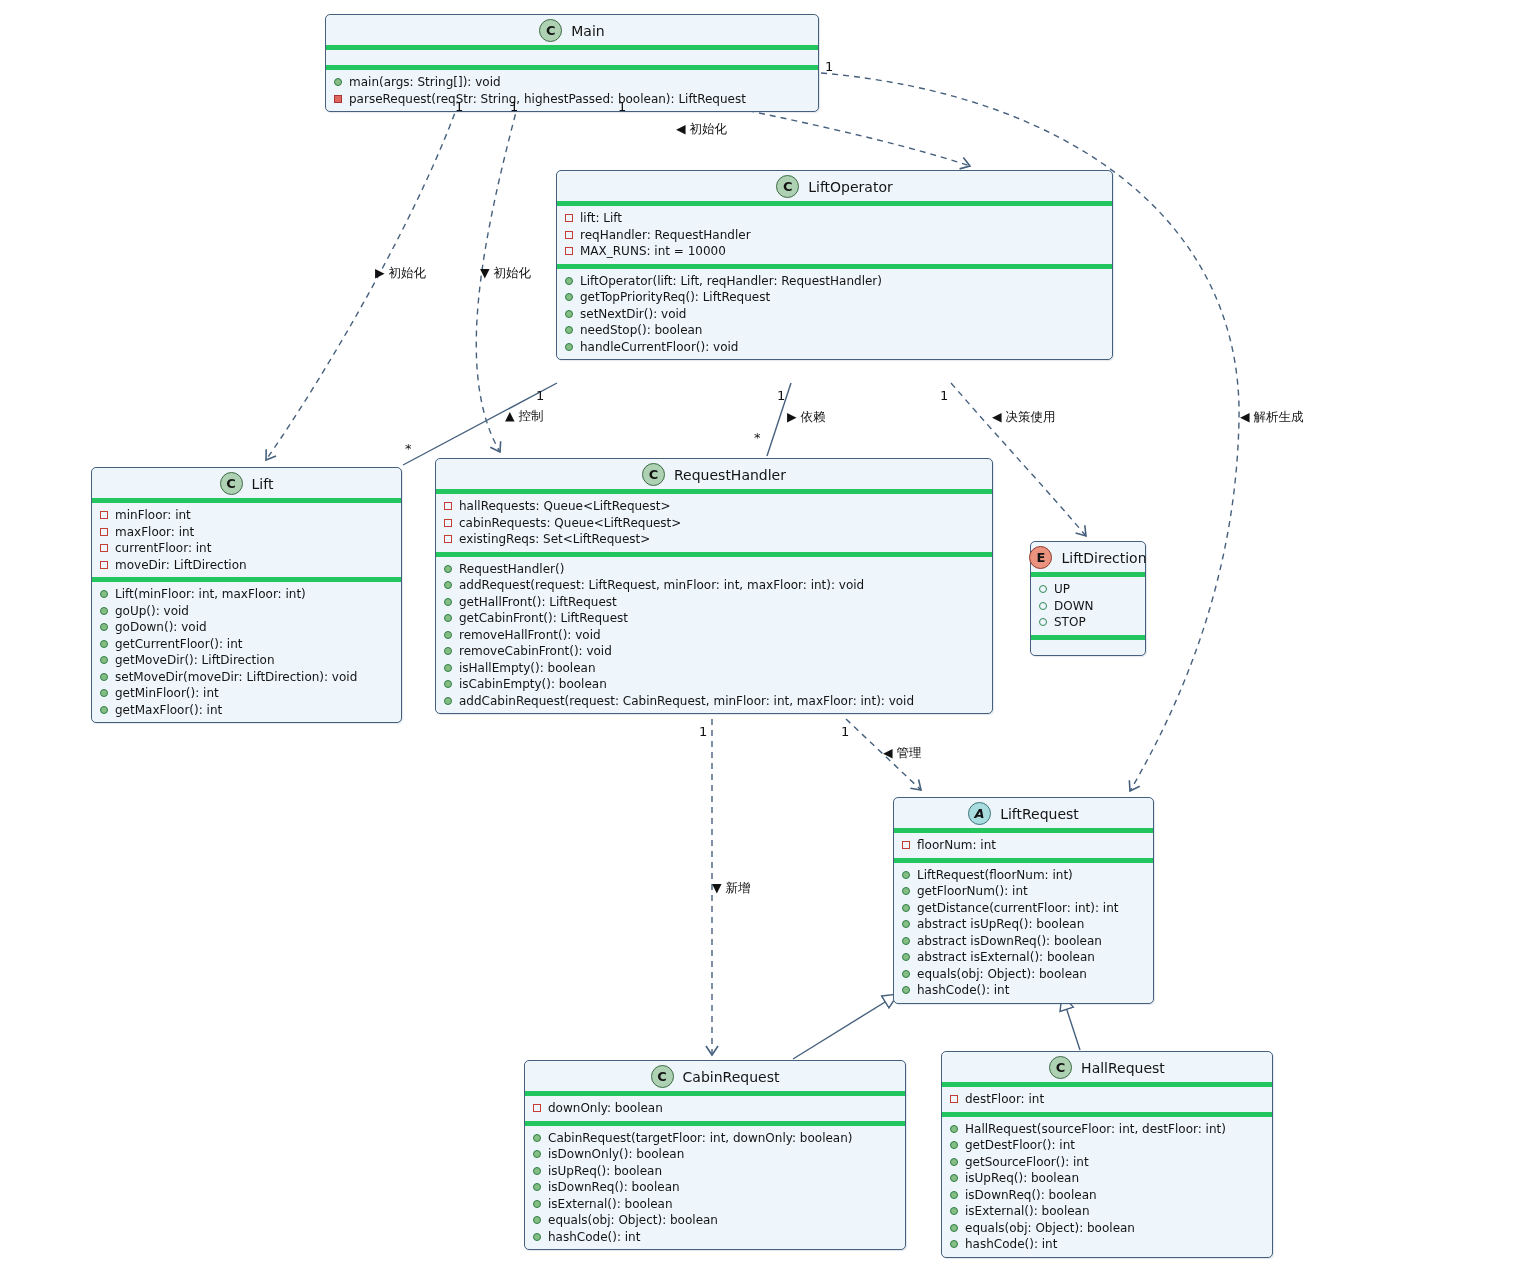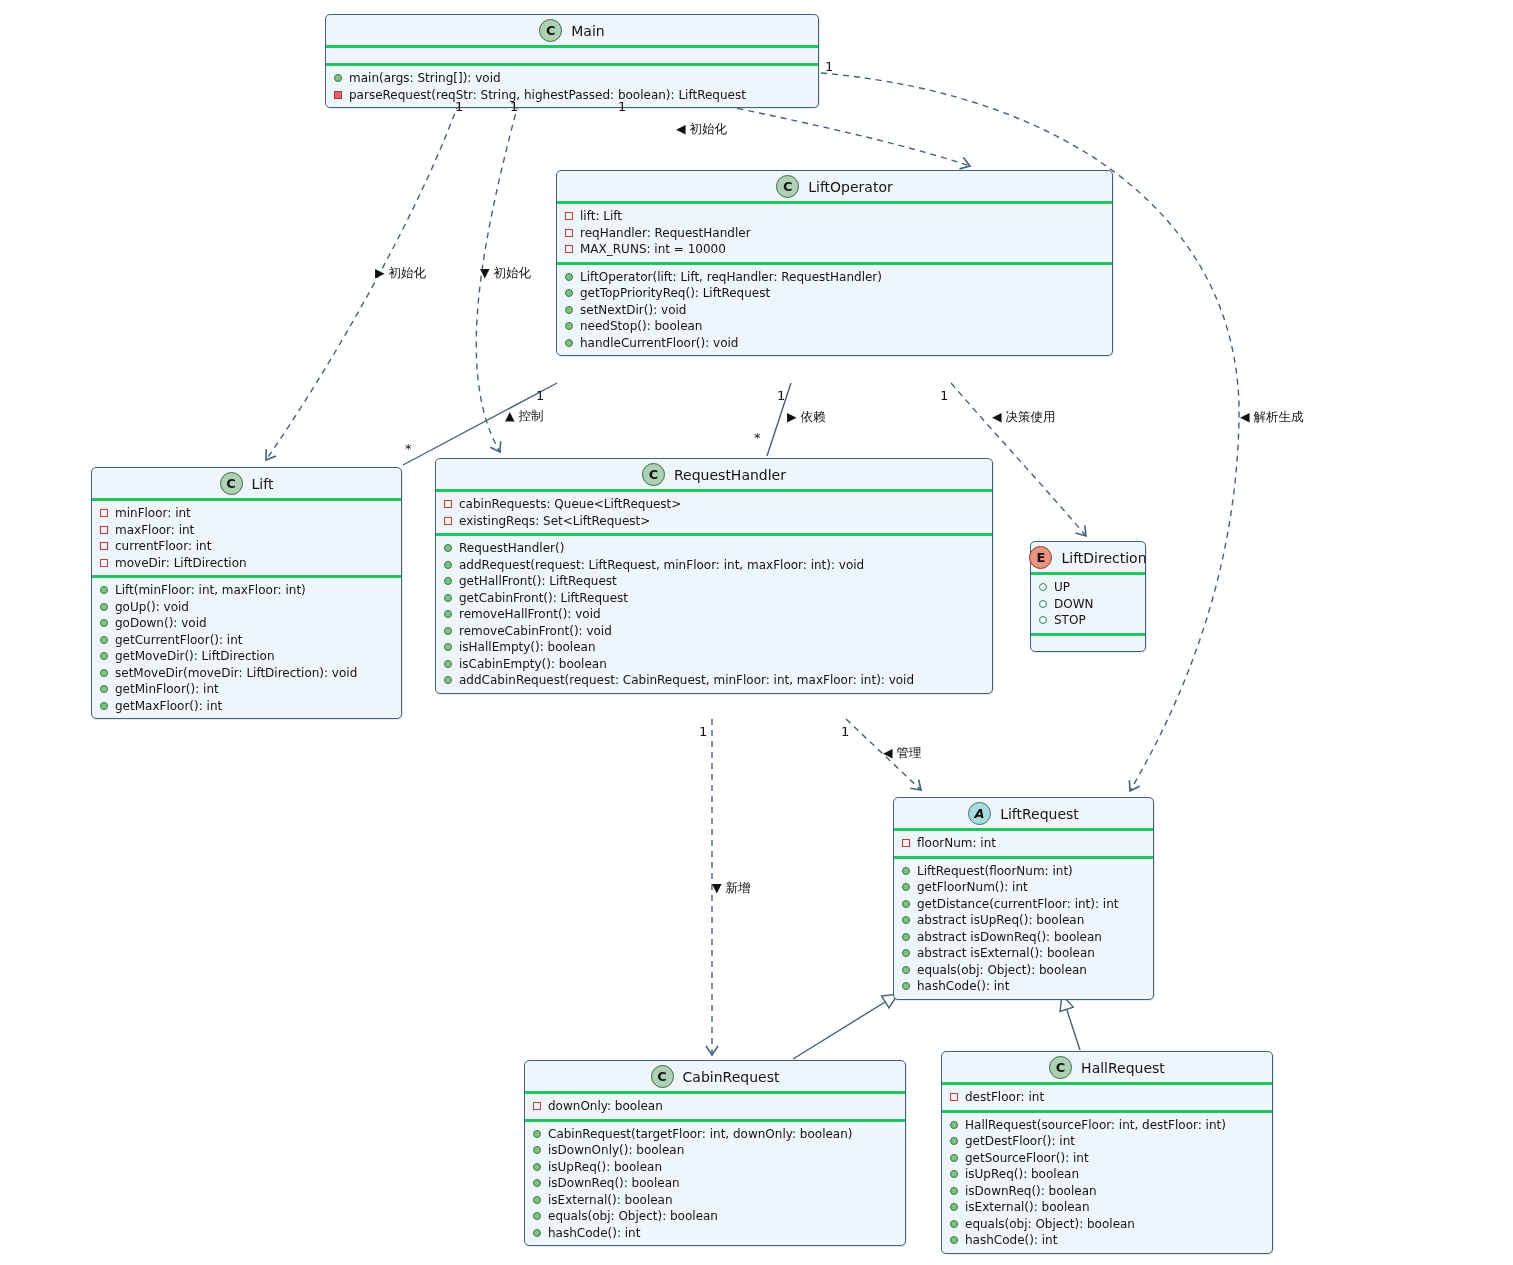--- a/index.html
+++ b/index.html
@@ -21,21 +21,21 @@
   .badge{
     width:21px;height:21px;border-radius:50%;border:1px solid #2f4a2f;
     display:flex;align-items:center;justify-content:center;
     font-size:13px;font-weight:bold;flex:0 0 auto;
   }
   .badge-C{background:#ADD1B2;border-color:#3d6b45;}
   .badge-A{background:#A9DCDF;border-color:#3a7478;font-style:italic;}
   .badge-E{background:#EB937F;border-color:#8d3a2b;}
   .cname{font-size:14px;white-space:nowrap;}
   .cname.abstract{}
-  .compartment{border-top:3px solid #22c55e;padding:4px 0;min-height:7px;}
+  .compartment{border-top:5px solid #22c55e;padding:4px 0;min-height:7px;}
   .member{
     display:flex;align-items:center;gap:7px;padding:0 8px;
     font-size:12px;line-height:16.5px;white-space:nowrap;
   }
   .mi{width:8px;height:8px;flex:0 0 auto;box-sizing:border-box;}
   .mi.public-method{background:#84BE84;border:1px solid #2e7d43;border-radius:50%;}
   .mi.private-method{background:#E06660;border:1px solid #a33;}
   .mi.private-field{background:transparent;border:1.5px solid #c43d37;}
   .mi.enum-constant{background:transparent;border:1.5px solid #2e8b57;border-radius:50%;}
   .edge-label{
@@ -194,20 +194,24 @@
         </div>
       </div>
   </div>
 
   <div class="uml-class" style="left:435px;top:458px;width:558px">
     <div class="uml-title">
       <span class="badge badge-C">C</span>
       <span class="cname">RequestHandler</span>
     </div>
     <div class="compartment">
+        <div class="member">
+          <span class="mi private-field"></span>
+          <span>hallRequests: Queue&lt;LiftRequest&gt;</span>
+        </div>
         <div class="member">
           <span class="mi private-field"></span>
           <span>cabinRequests: Queue&lt;LiftRequest&gt;</span>
         </div>
         <div class="member">
           <span class="mi private-field"></span>
           <span>existingReqs: Set&lt;LiftRequest&gt;</span>
         </div>
       </div>
     <div class="compartment">

